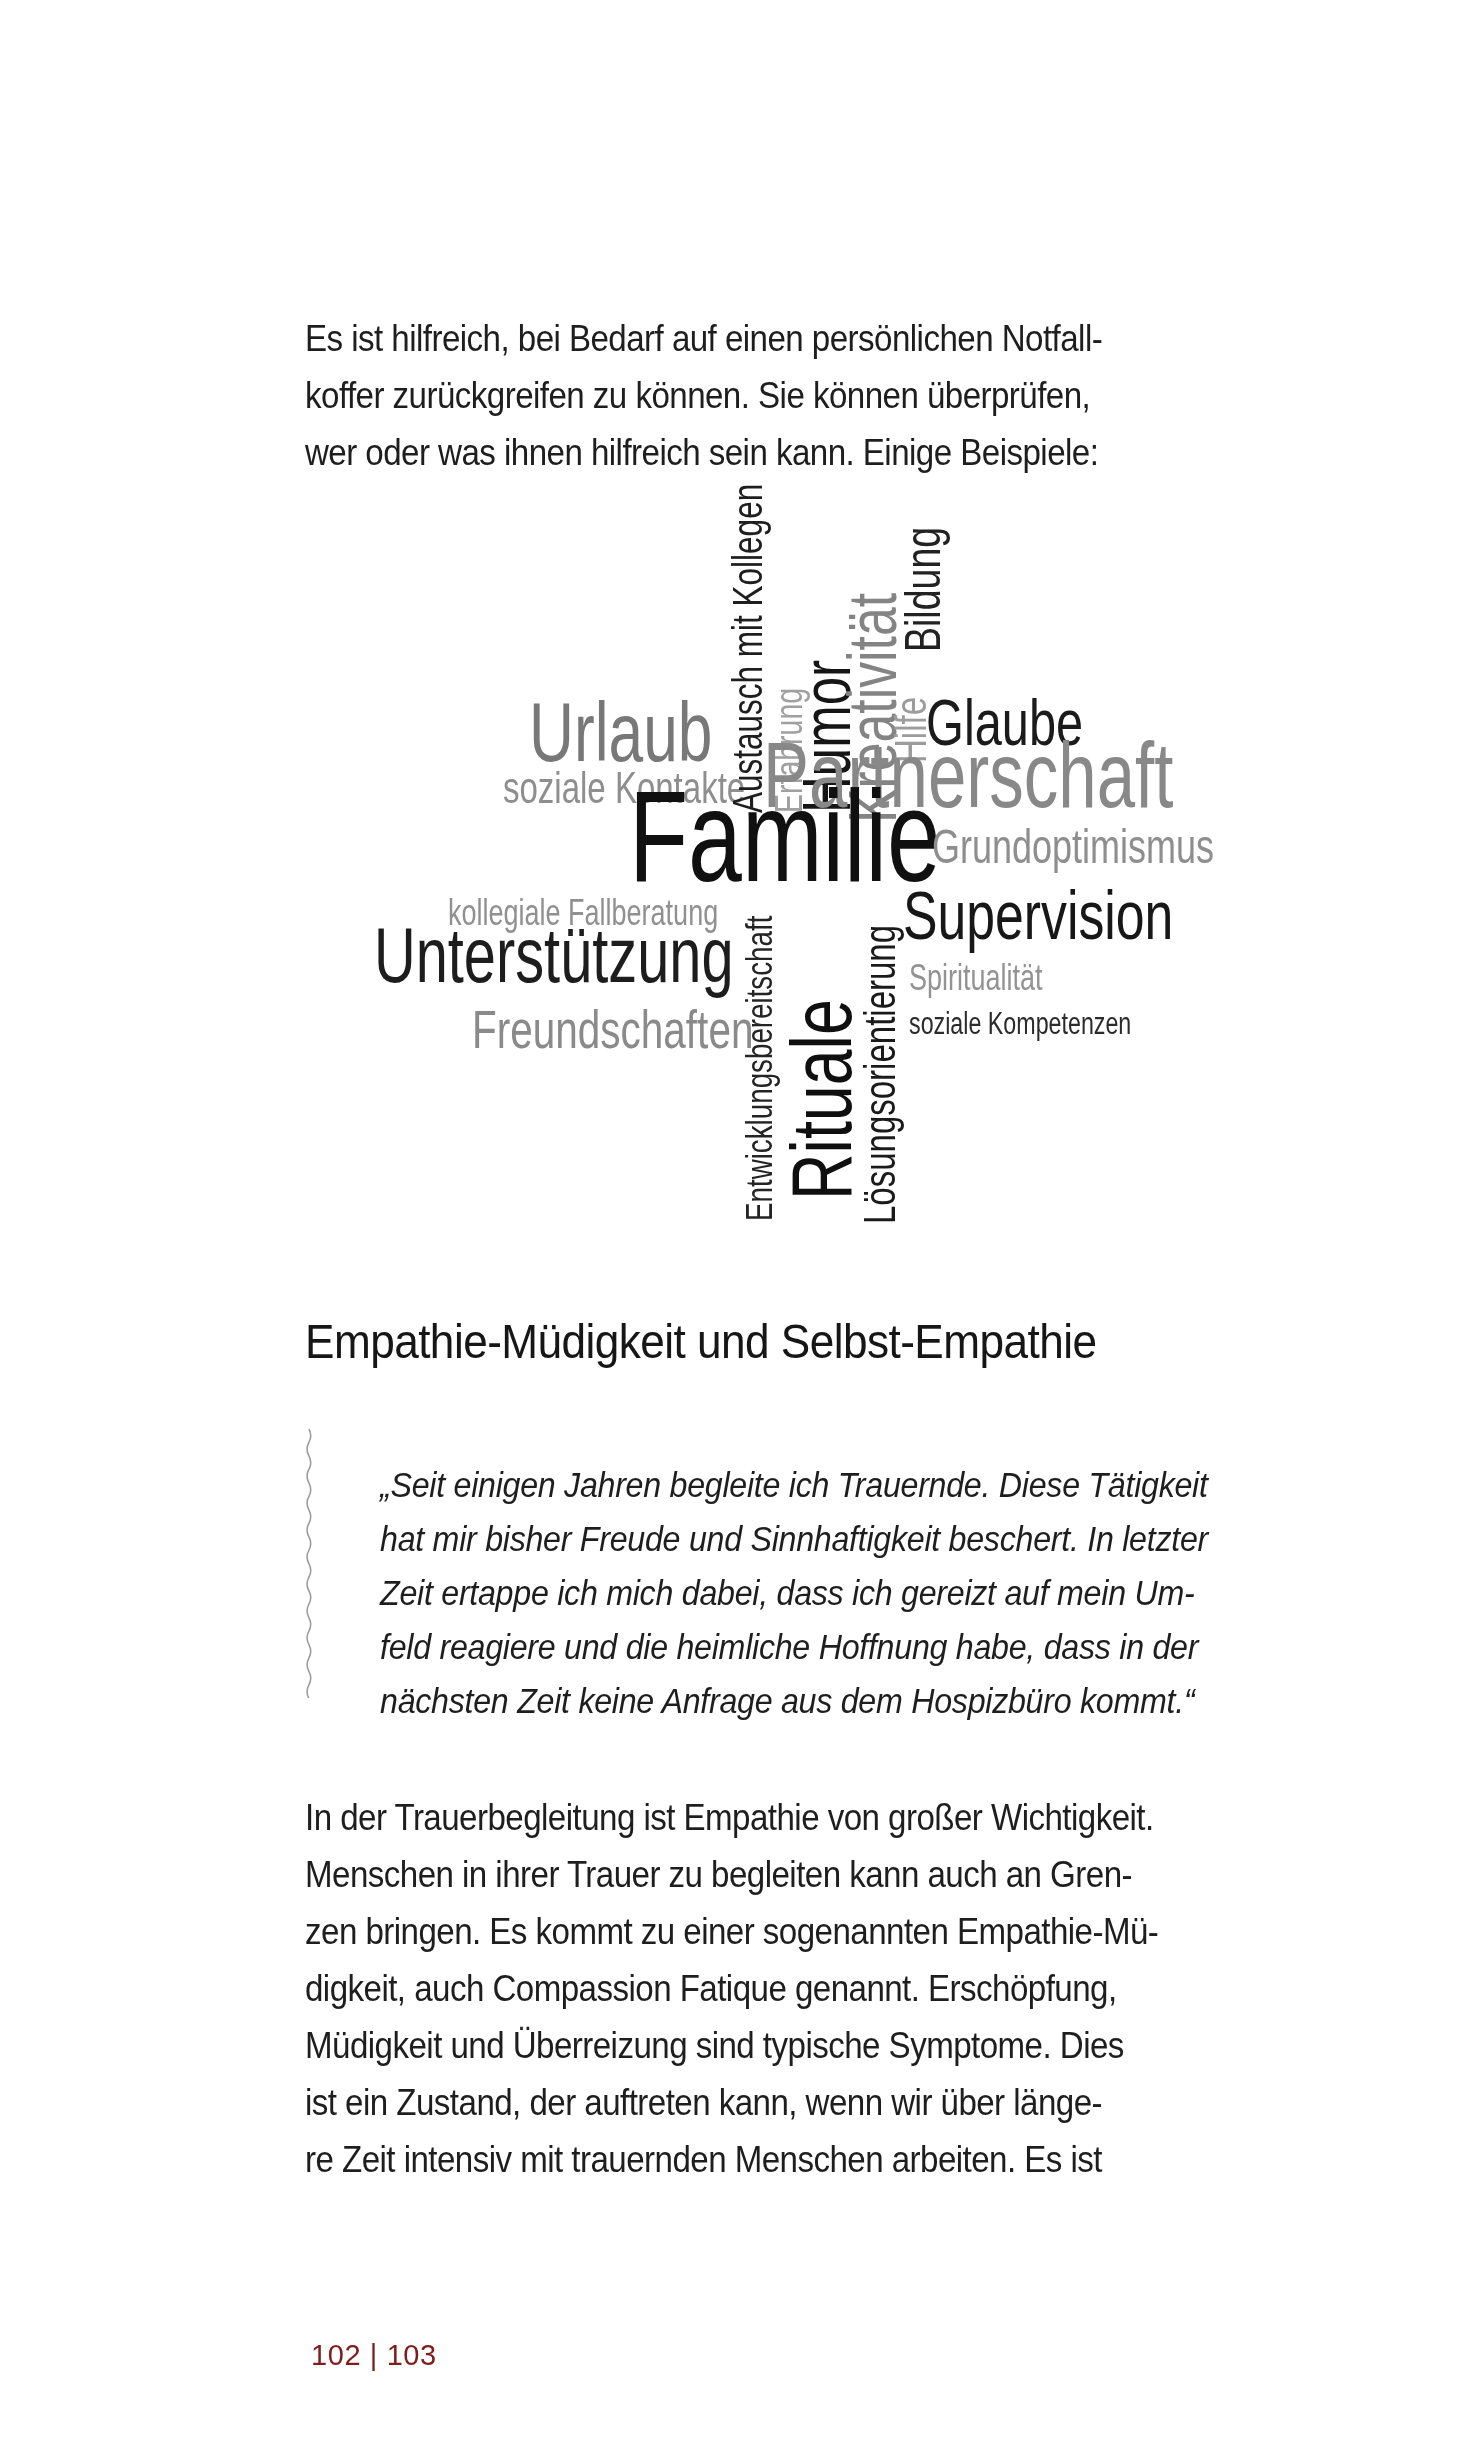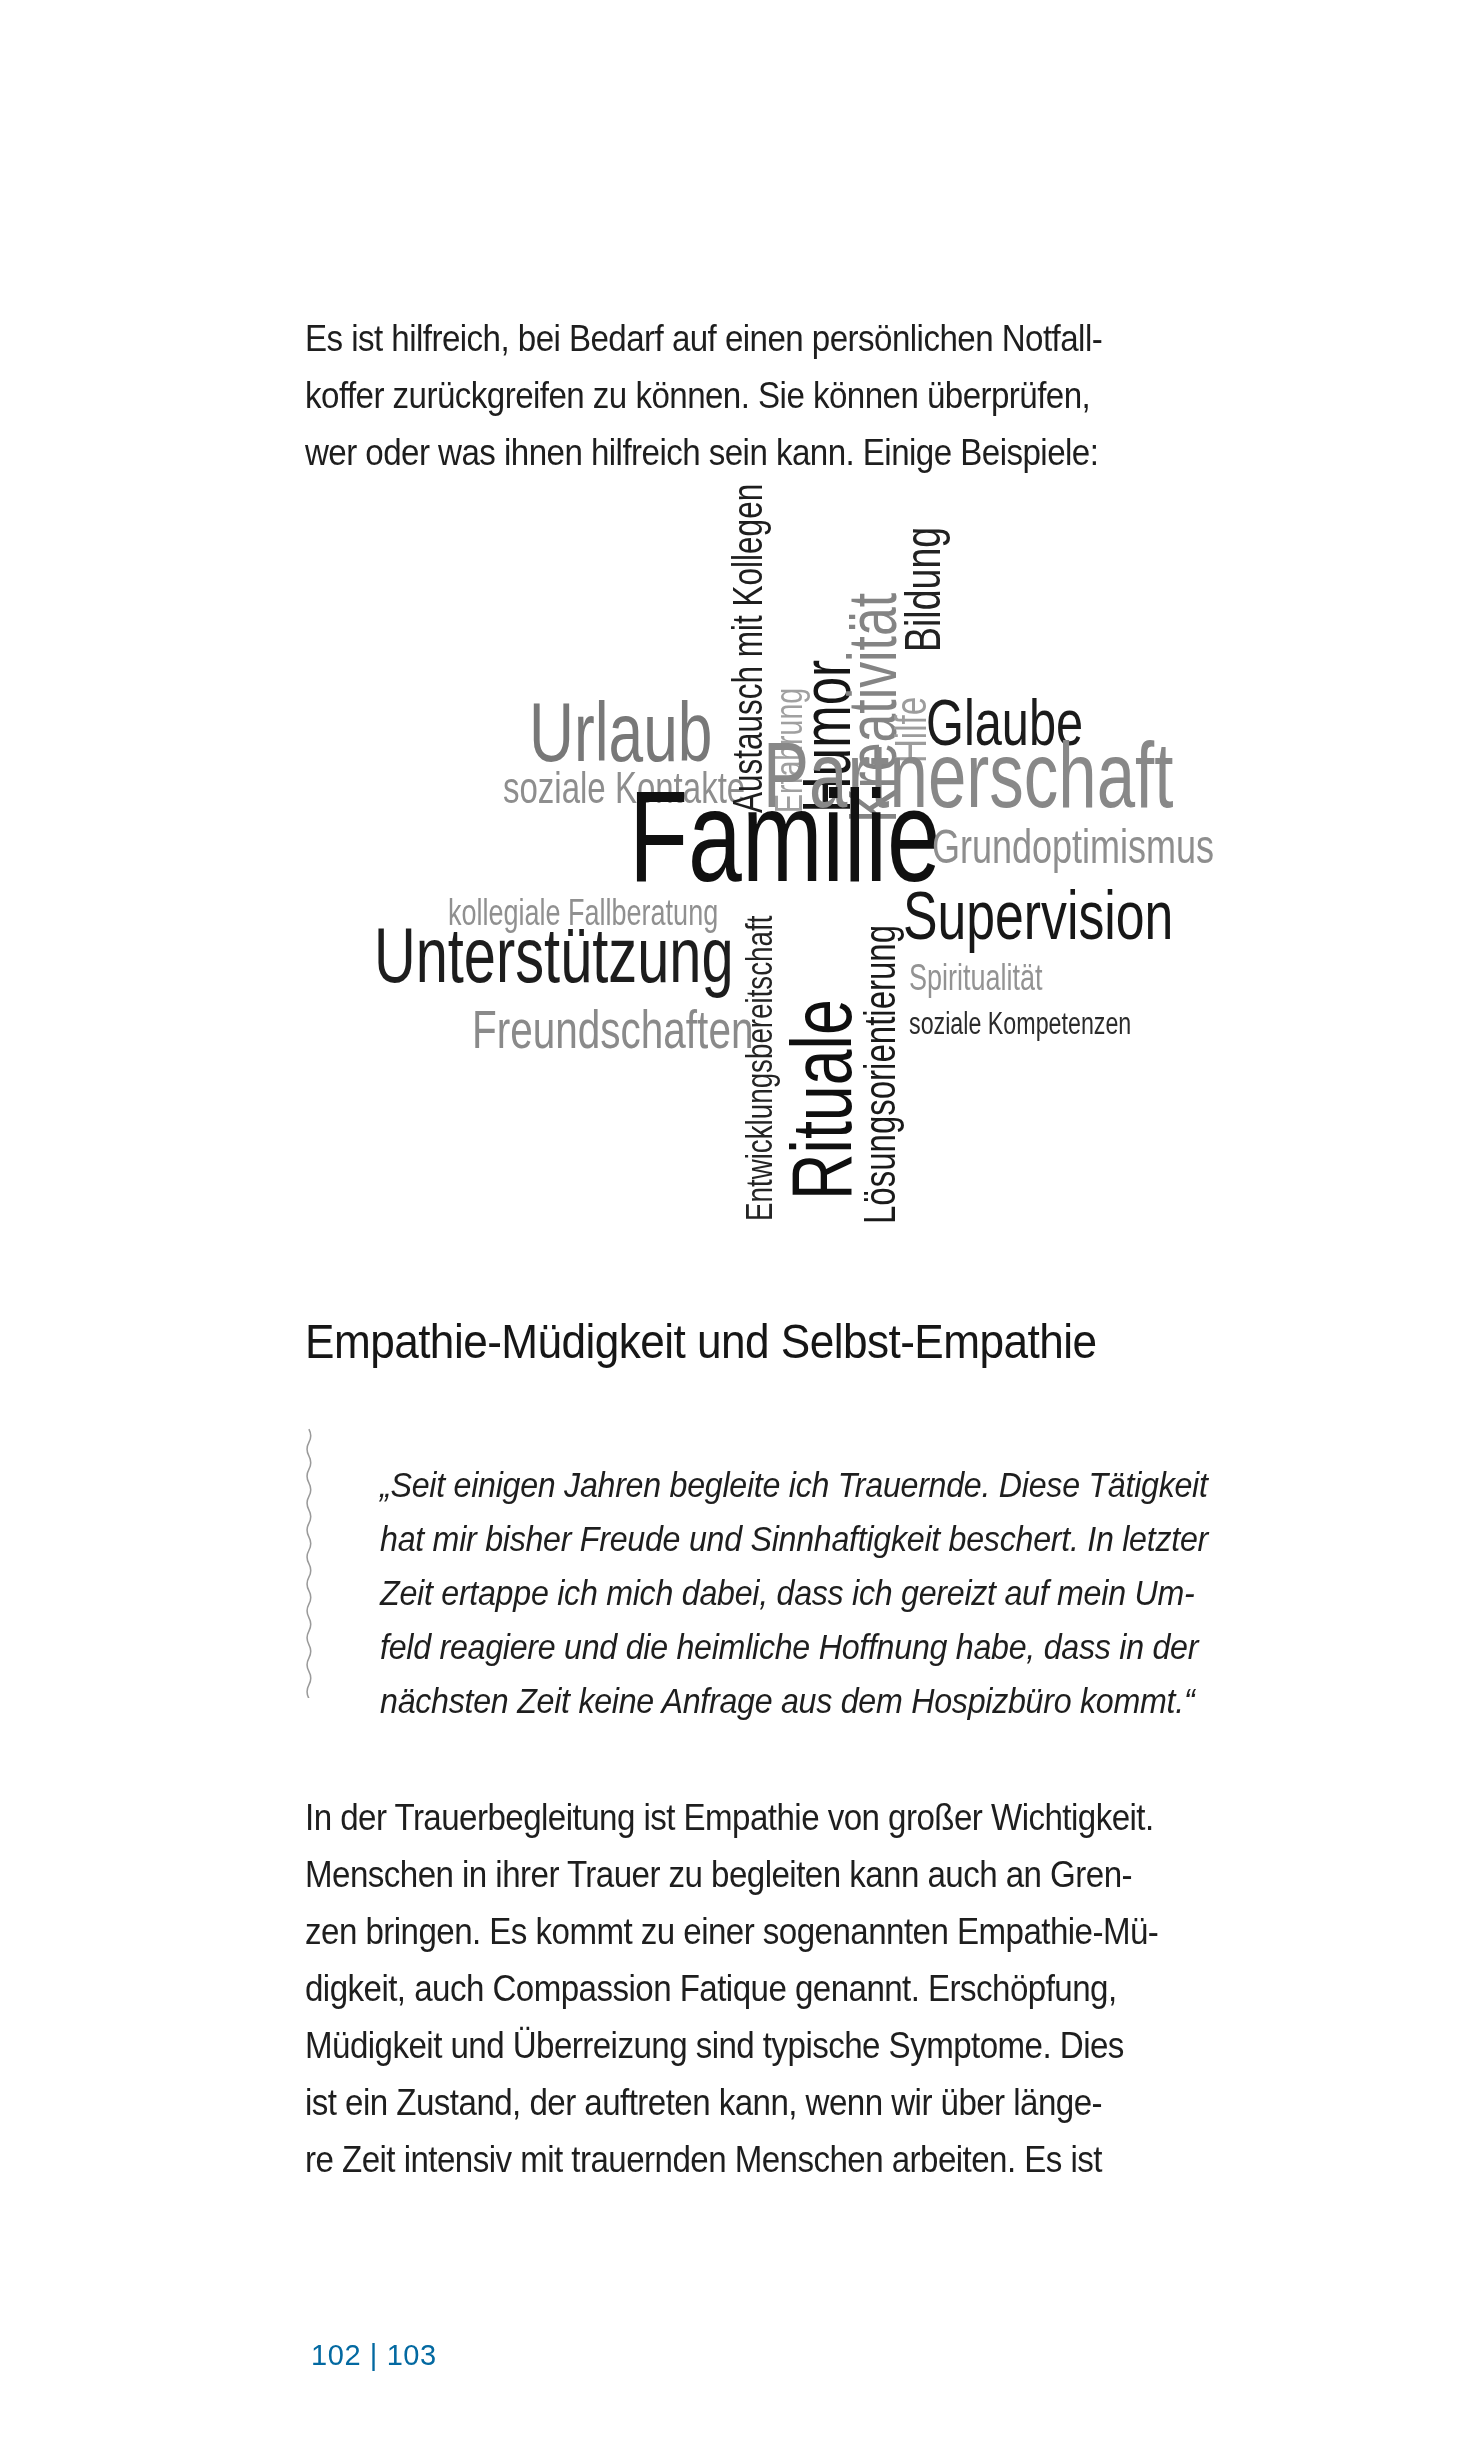--- a/index.html
+++ b/index.html
@@ -27,21 +27,21 @@
   #quote-block {
     position:absolute; left:340px; top:1423px;
     font-size:35px; line-height:54px; letter-spacing:-0.3px;
     font-style:italic; white-space:pre-line; width:1083px;
     transform:scaleX(0.92); transform-origin:left top;
     color:#1e1e1e;
   }
   #quote-wavy-line { position:absolute; left:304px; top:1427px; width:9.8px; height:271px; }
   #page-footer {
     position:absolute; left:311px; top:2339px;
-    font-size:29px; letter-spacing:0.6px; color:#0369a1; white-space:nowrap;
+    font-size:29px; letter-spacing:0.6px; color:#7f1d1d; white-space:nowrap;
   }
 
   
   #wordcloud { position:absolute; left:369px; top:492px; width:837px; height:739px; }
   .wc { position:absolute; white-space:nowrap; line-height:1; transform-origin:left top; font-weight:400; }
   .wc-h { transform:scaleX(0.75); }
   .wc-v { transform:rotate(-90deg) scaleX(0.75); }
 
   #w-urlaub            { left:160px;  top:199px;  font-size:83px; }
   #w-soziale-kontakte  { left:134px;  top:274px;  font-size:44px;  }

